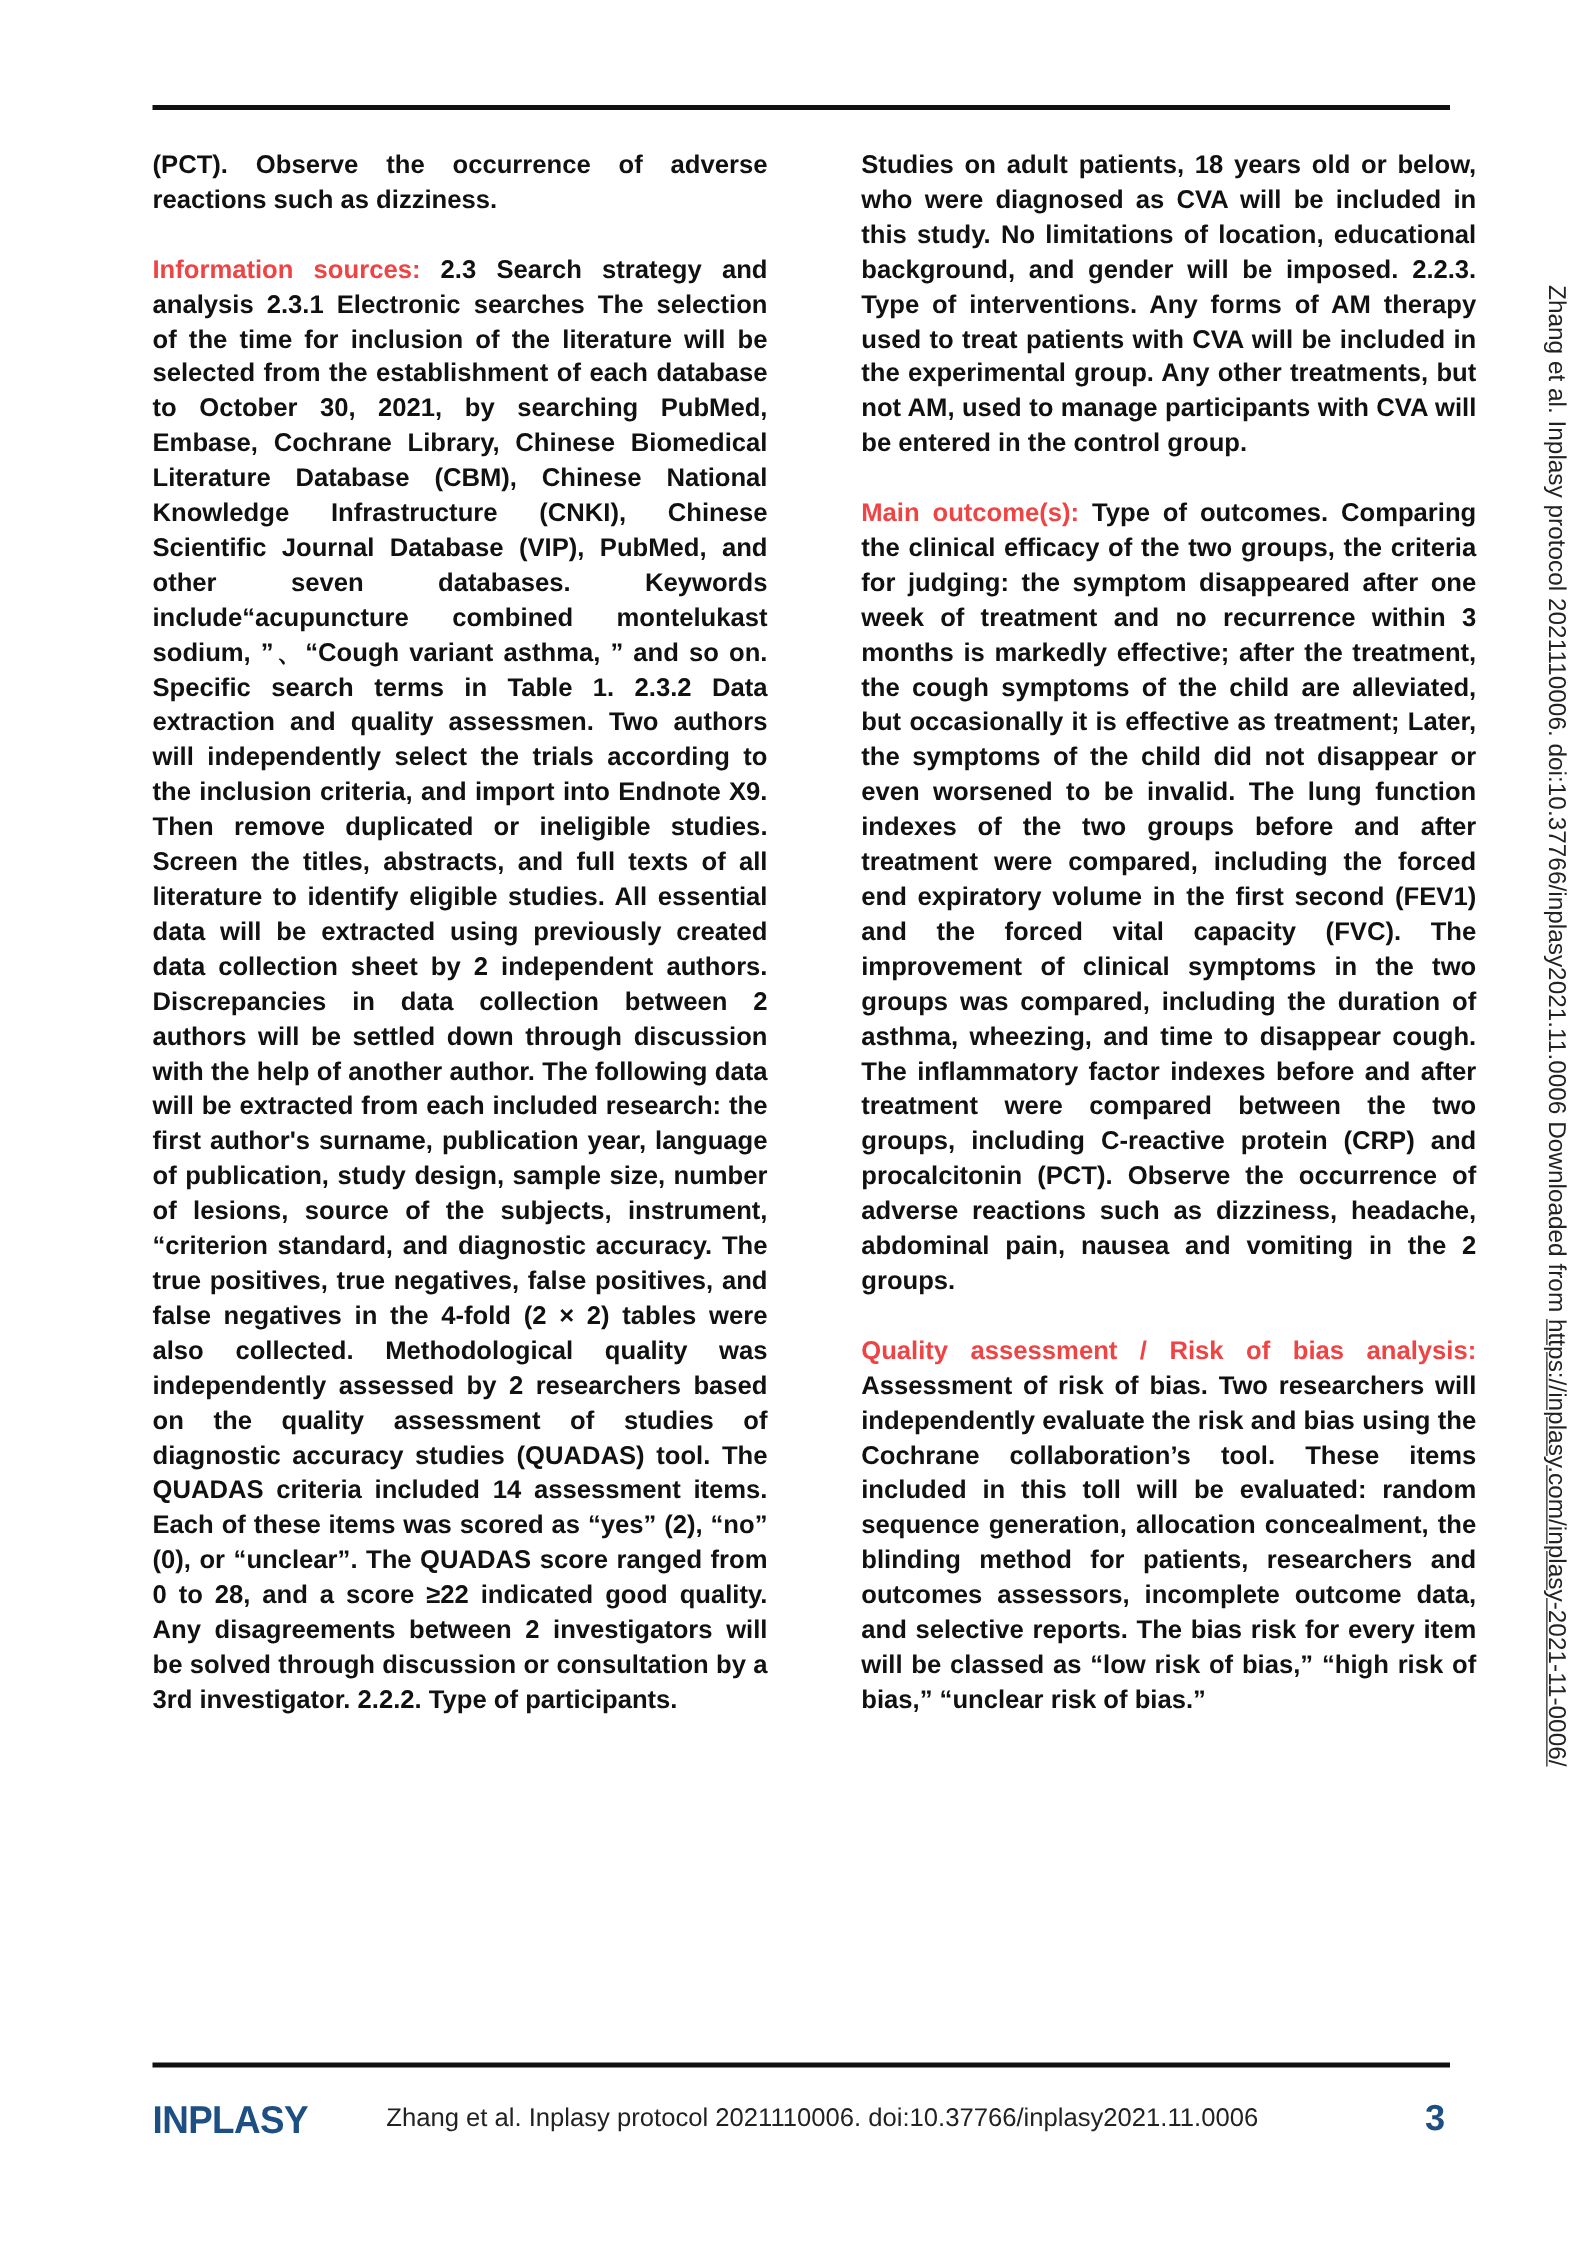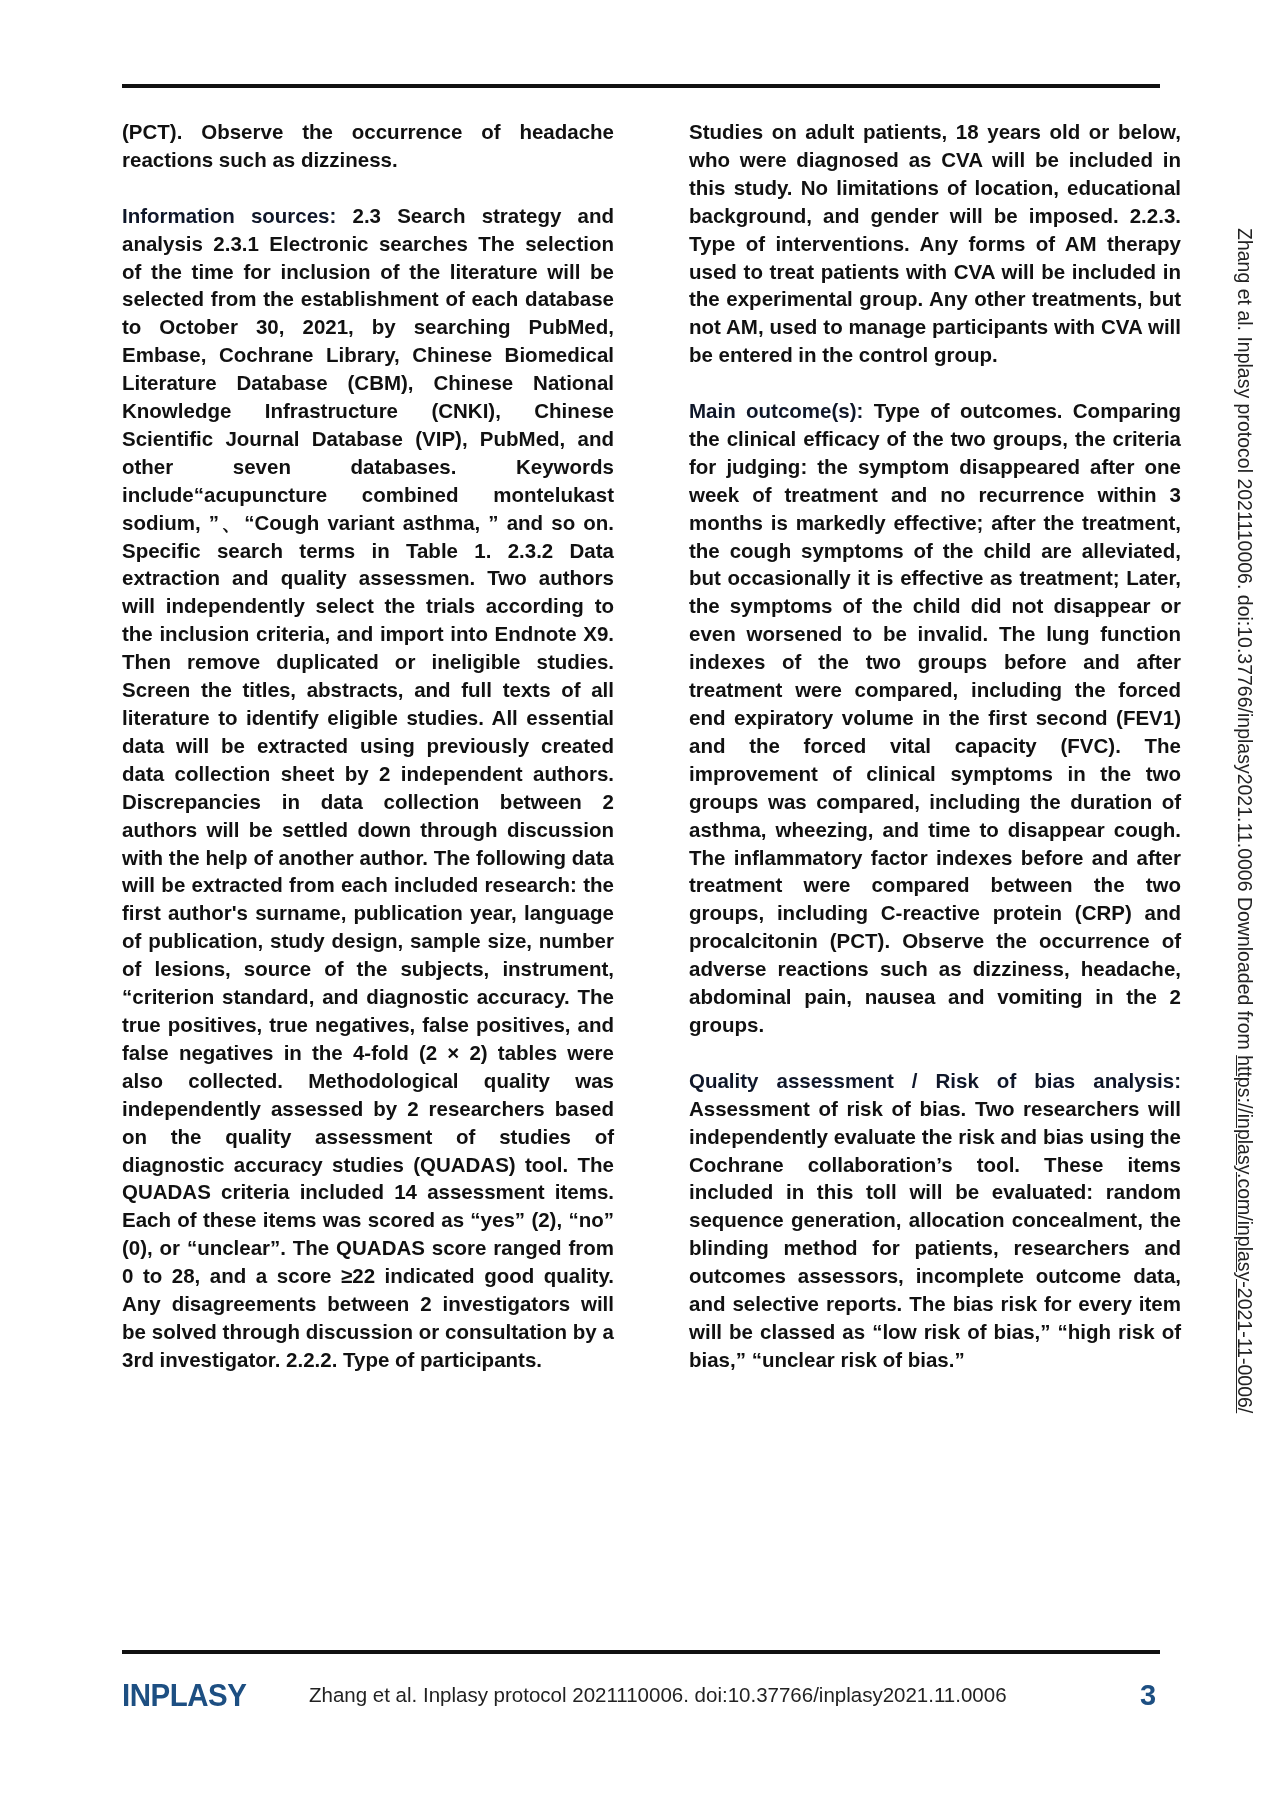--- a/index.html
+++ b/index.html
@@ -5,38 +5,38 @@
   html, body { margin: 0; padding: 0; background: #ffffff; }
   body { width: 1273px; height: 1800px; position: relative; overflow: hidden;
          font-family: "Liberation Sans", sans-serif; color: #111; }
   .rule-top { position: absolute; left: 122px; top: 84px; width: 1038px; height: 4px; background: #111; }
   .rule-bottom { position: absolute; left: 122px; top: 1650px; width: 1038px; height: 4px; background: #111; }
   .col { position: absolute; top: 118px; width: 492px; font-size: 20.5px; line-height: 27.9px;
          font-weight: bold; text-align: justify; }
   .col.left { left: 122px; }
   .col.right { left: 689px; }
   .col p { margin: 0 0 27.9px 0; }
-  .heading { color: #0f172a; }
+  .heading { color: #ef4444; }
   .side { position: absolute; left: 1236px; top: 228px; width: 20px; height: 1380px; }
   .side-inner { position: absolute; left: 0; top: 0; transform-origin: 0 0;
                 transform: translate(20px, 0) rotate(90deg); white-space: nowrap;
                 font-size: 19.5px; color: #222; font-weight: normal; }
   .side-inner .link { text-decoration: underline; }
   .footer-brand { position: absolute; left: 122px; top: 1678px; font-size: 31px; font-weight: bold;
                   color: #1d4f82; letter-spacing: -0.5px; transform: scaleX(0.95); transform-origin: 0 0; }
   .footer-cite { position: absolute; left: 309px; top: 1683px; font-size: 20.5px; color: #222; }
   .footer-page { position: absolute; left: 1140px; top: 1679px; font-size: 29px; font-weight: bold; color: #1d4f82; }
 </style>
 </head>
 <body>
 
 <div class="rule-top"></div>
 
 <div class="col left">
-  <p>(PCT). Observe the occurrence of headache reactions such as dizziness.</p>
+  <p>(PCT). Observe the occurrence of adverse reactions such as dizziness.</p>
   <p>
     <span class="heading">Information sources:</span><span> 2.3 Search strategy and analysis 2.3.1 Electronic searches The selection of the time for inclusion of the literature will be selected from the establishment of each database to October 30, 2021, by searching PubMed, Embase, Cochrane Library, Chinese Biomedical Literature Database (CBM), Chinese National Knowledge Infrastructure (CNKI), Chinese Scientific Journal Database (VIP), PubMed, and other seven databases. Keywords include“acupuncture combined montelukast sodium, ”、“Cough variant asthma, ” and so on. Specific search terms in Table 1. 2.3.2 Data extraction and quality assessmen. Two authors will independently select the trials according to the inclusion criteria, and import into Endnote X9. Then remove duplicated or ineligible studies. Screen the titles, abstracts, and full texts of all literature to identify eligible studies. All essential data will be extracted using previously created data collection sheet by 2 independent authors. Discrepancies in data collection between 2 authors will be settled down through discussion with the help of another author. The following data will be extracted from each included research: the first author's surname, publication year, language of publication, study design, sample size, number of lesions, source of the subjects, instrument, “criterion standard, and diagnostic accuracy. The true positives, true negatives, false positives, and false negatives in the 4-fold (2 × 2) tables were also collected. Methodological quality was independently assessed by 2 researchers based on the quality assessment of studies of diagnostic accuracy studies (QUADAS) tool. The QUADAS criteria included 14 assessment items. Each of these items was scored as “yes” (2), “no” (0), or “unclear”. The QUADAS score ranged from 0 to 28, and a score ≥22 indicated good quality. Any disagreements between 2 investigators will be solved through discussion or consultation by a 3rd investigator. 2.2.2. Type of participants.</span>
   </p>
 </div>
 
 <div class="col right">
   <p>Studies on adult patients, 18 years old or below, who were diagnosed as CVA will be included in this study. No limitations of location, educational background, and gender will be imposed. 2.2.3. Type of interventions. Any forms of AM therapy used to treat patients with CVA will be included in the experimental group. Any other treatments, but not AM, used to manage participants with CVA will be entered in the control group.</p>
   <p>
     <span class="heading">Main outcome(s):</span><span> Type of outcomes. Comparing the clinical efficacy of the two groups, the criteria for judging: the symptom disappeared after one week of treatment and no recurrence within 3 months is markedly effective; after the treatment, the cough symptoms of the child are alleviated, but occasionally it is effective as treatment; Later, the symptoms of the child did not disappear or even worsened to be invalid. The lung function indexes of the two groups before and after treatment were compared, including the forced end expiratory volume in the first second (FEV1) and the forced vital capacity (FVC). The improvement of clinical symptoms in the two groups was compared, including the duration of asthma, wheezing, and time to disappear cough. The inflammatory factor indexes before and after treatment were compared between the two groups, including C-reactive protein (CRP) and procalcitonin (PCT). Observe the occurrence of adverse reactions such as dizziness, headache, abdominal pain, nausea and vomiting in the 2 groups.</span>
   </p>

